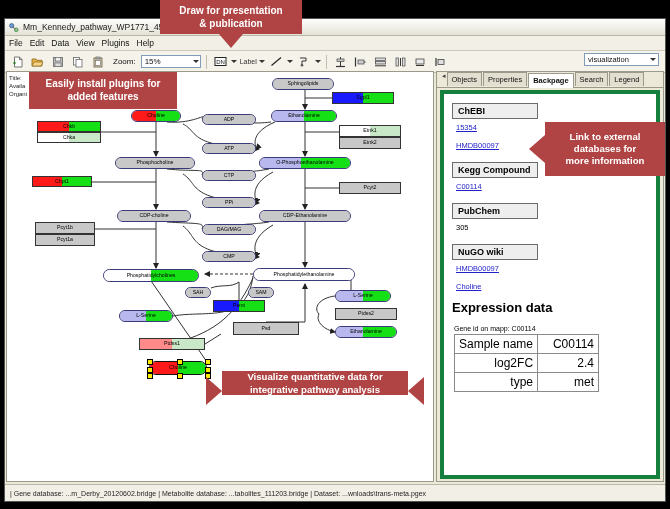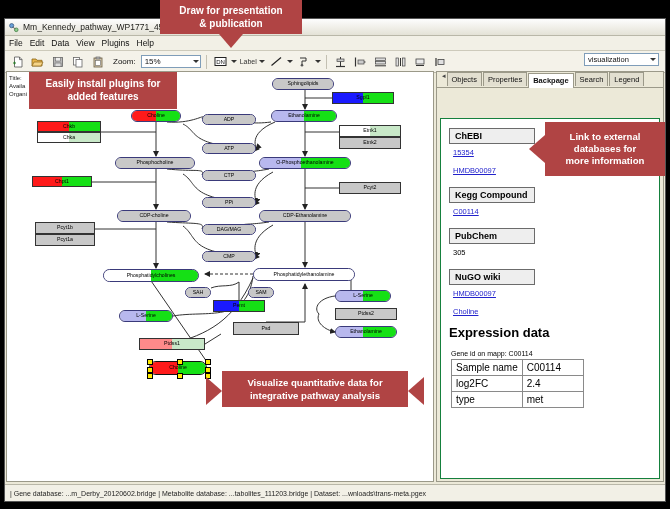--- a/index.html
+++ b/index.html
@@ -40,29 +40,29 @@
 
   
   .canvas-meta{position:absolute;left:2px;top:2px;font-size:6px;line-height:8px;color:#222;}
 
   
   .tabs{display:flex;align-items:flex-start;height:15px;padding-left:5px;background:#ece9d8;border-bottom:1px solid #9b9989;}
   .tabarrow{font-size:7px;color:#444;padding:0 1px 2px 0;}
   .tab{font-size:7.5px;padding:1px 4px 1px;border:1px solid #9b9989;border-bottom:none;background:#e2dfd0;color:#111;margin-right:1px;line-height:11px;}
   .tab.active{background:#fff;font-weight:bold;position:relative;top:1px;padding-bottom:2px;}
 
-  .panelbody{position:absolute;left:3px;right:3px;top:18px;bottom:2px;background:#fff;border:1px solid #15803d;overflow:hidden;padding:6px 8px 0;box-sizing:border-box;margin-top:28px;}
+  .panelbody{position:absolute;left:3px;right:3px;top:18px;bottom:2px;background:#fff;border:4px solid #15803d;overflow:hidden;padding:6px 8px 0;box-sizing:border-box;}
 
   .dbhdr{display:inline-block;min-width:86px;border:1px solid #6b6b6b;background:#eeeeee;font-size:9px;font-weight:bold;color:#000;padding:2px 5px;margin:0;box-sizing:border-box;}
   .dblink{font-size:7.5px;color:#2222cc;text-decoration:underline;margin:4px 0 9px 4px;display:block;}
   .dbplain{font-size:7.5px;color:#000;margin:4px 0 9px 4px;display:block;}
   .exprhdr{font-size:13px;font-weight:bold;color:#000;margin:2px 0 10px 0;}
   .geneid{font-size:7px;color:#000;margin:0 0 2px 2px;}
   table.expr{border-collapse:collapse;margin-left:2px;}
-  table.expr td{border:1px solid #8a8a8a;font-size:10px;padding:2px 4px;text-align:left;color:#000;min-width:52px;}
+  table.expr td{border:1px solid #8a8a8a;font-size:12px;padding:2px 4px;text-align:right;color:#000;min-width:52px;}
 
   
   .statusbar{position:absolute;left:0;right:0;bottom:0;height:16px;background:#f2f0e6;border-top:1px solid #b9b7a8;display:flex;align-items:center;}
   .statusbar .st{font-size:7px;color:#222;padding-left:5px;white-space:nowrap;}
 
   
   .node{position:absolute;box-sizing:border-box;display:flex;align-items:center;justify-content:center;font-size:5.2px;color:#000;text-align:center;line-height:1;}
   .met{border:1px solid #3a3a7a;border-radius:7px;background:#c8c8c8;}
   .gene{border:1px solid #333;background:#c8c8c8;}
   .lbl{position:relative;z-index:3;}
@@ -541,21 +541,21 @@
               </div>
               <span class="lbl">Ptdss1</span>
             </div>
           </div>
 
         <div class="callout" style="left:22px;top:-1px;width:148px;height:38px;flex-direction:column;">
           <div>Easily install plugins for</div>
           <div>added features</div>
         </div>
 
-        <div class="callout" style="left:215px;top:299px;width:186px;height:36px;flex-direction:column;font-size:9.6px;">
+        <div class="callout" style="left:215px;top:299px;width:186px;height:24px;flex-direction:column;font-size:9.6px;">
           <div>Visualize quantitative data  for</div>
           <div>integrative pathway analysis</div>
         </div>
         <div class="arrow-rt" style="left:199px;top:305px;"></div>
         <div class="arrow-lt" style="left:401px;top:305px;"></div>
 
       </div>
 
       <div class="sidepanel">
         <div class="tabs">

